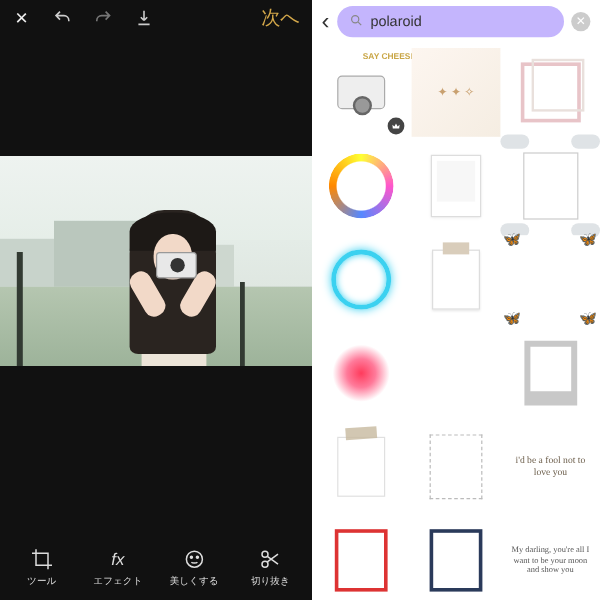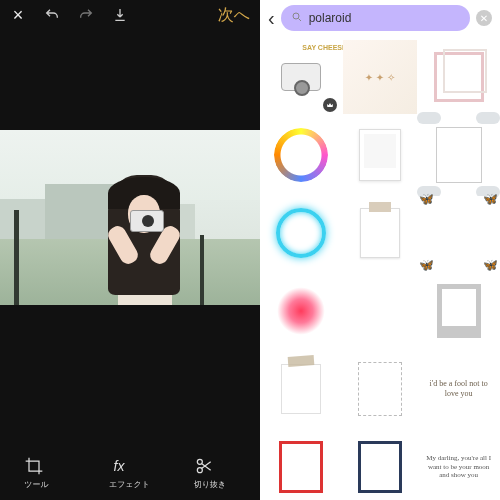--- a/index.html
+++ b/index.html
@@ -25,21 +25,21 @@
 .hair { position:absolute; top:20px; left:18px; width:72px; height:120px; background:#2a2420; border-radius:40% 40% 10% 10% / 30% 30% 5% 5%; }
 .bangs { position:absolute; top:22px; left:18px; width:72px; height:32px; background:#1d1916; border-radius:50% 50% 0 0; }
 .face { position:absolute; top:40px; left:38px; width:32px; height:38px; background:#f2d9c8; border-radius:48%; }
 .cam { position:absolute; top:55px; left:40px; width:34px; height:22px; background:#e8e8e8; border:1px solid #999; border-radius:3px; }
 .cam::after { content:""; position:absolute; top:4px; left:11px; width:12px; height:12px; border-radius:50%; background:#333; }
 .arm1 { position:absolute; top:70px; left:24px; width:18px; height:40px; background:#f2d9c8; border-radius:8px; transform:rotate(-30deg); }
 .arm2 { position:absolute; top:70px; left:66px; width:18px; height:40px; background:#f2d9c8; border-radius:8px; transform:rotate(30deg); }
 .torso { position:absolute; top:88px; left:28px; width:54px; height:65px; background:#ece4d8; border-radius:10px 10px 0 0; }
 
 .ed-bot { position:absolute; bottom:0; left:0; right:0; height:55px; display:flex; align-items:center; justify-content:space-around; padding:0 3px; }
-.tool { display:flex; flex-direction:column; align-items:flex-start; color:#ddd; font-size:8px; gap:3px; width:42px; position:relative; }
+.tool { display:flex; flex-direction:column; align-items:center; color:#ddd; font-size:8px; gap:3px; width:42px; position:relative; }
 .tool .ti { width:20px; height:20px; display:flex; align-items:center; justify-content:center; }
 .tool svg { stroke:#ddd; fill:none; stroke-width:1.5; }
 .hl { position:absolute; top:-6px; left:2px; right:2px; bottom:-2px; border:2px solid #e33; border-radius:3px; pointer-events:none; }
 
 
 .stickers { width:240px; height:500px; background:#fff; display:flex; flex-direction:column; }
 .srch { height:36px; display:flex; align-items:center; gap:6px; padding:0 8px; }
 .srch .back { font-size:20px; color:#333; }
 .srch .box { flex:1; height:26px; background:#c4b5fd; border-radius:13px; display:flex; align-items:center; padding:0 10px; gap:6px; font-size:12px; color:#333; }
 .srch .mag { color:#888; }
@@ -156,20 +156,31 @@
     </div>
     <div class="tool">
       <div class="ti">
           <span style="font-style:italic;font-size:14px">fx</span>
         </div>
       <span>エフェクト</span>
     </div>
     <div class="tool">
       <div class="ti">
           <svg width="20" height="20" viewBox="0 0 24 24">
+            <circle cx="12" cy="12" r="8"></circle>
+            <circle cx="9" cy="10" r="1" fill="#ddd"></circle>
+            <circle cx="15" cy="10" r="1" fill="#ddd"></circle>
+            <path d="M9 15c1 1 5 1 6 0"></path>
+          </svg>
+        </div>
+      <span>美しくする</span>
+    </div>
+    <div class="tool">
+      <div class="ti">
+          <svg width="20" height="20" viewBox="0 0 24 24">
             <circle cx="7" cy="17" r="3"></circle>
             <circle cx="7" cy="7" r="3"></circle>
             <path d="M9 9l11 8M9 15l11-8"></path>
           </svg>
         </div>
       <span>切り抜き</span>
     </div>
   </div>
 </div>
 

